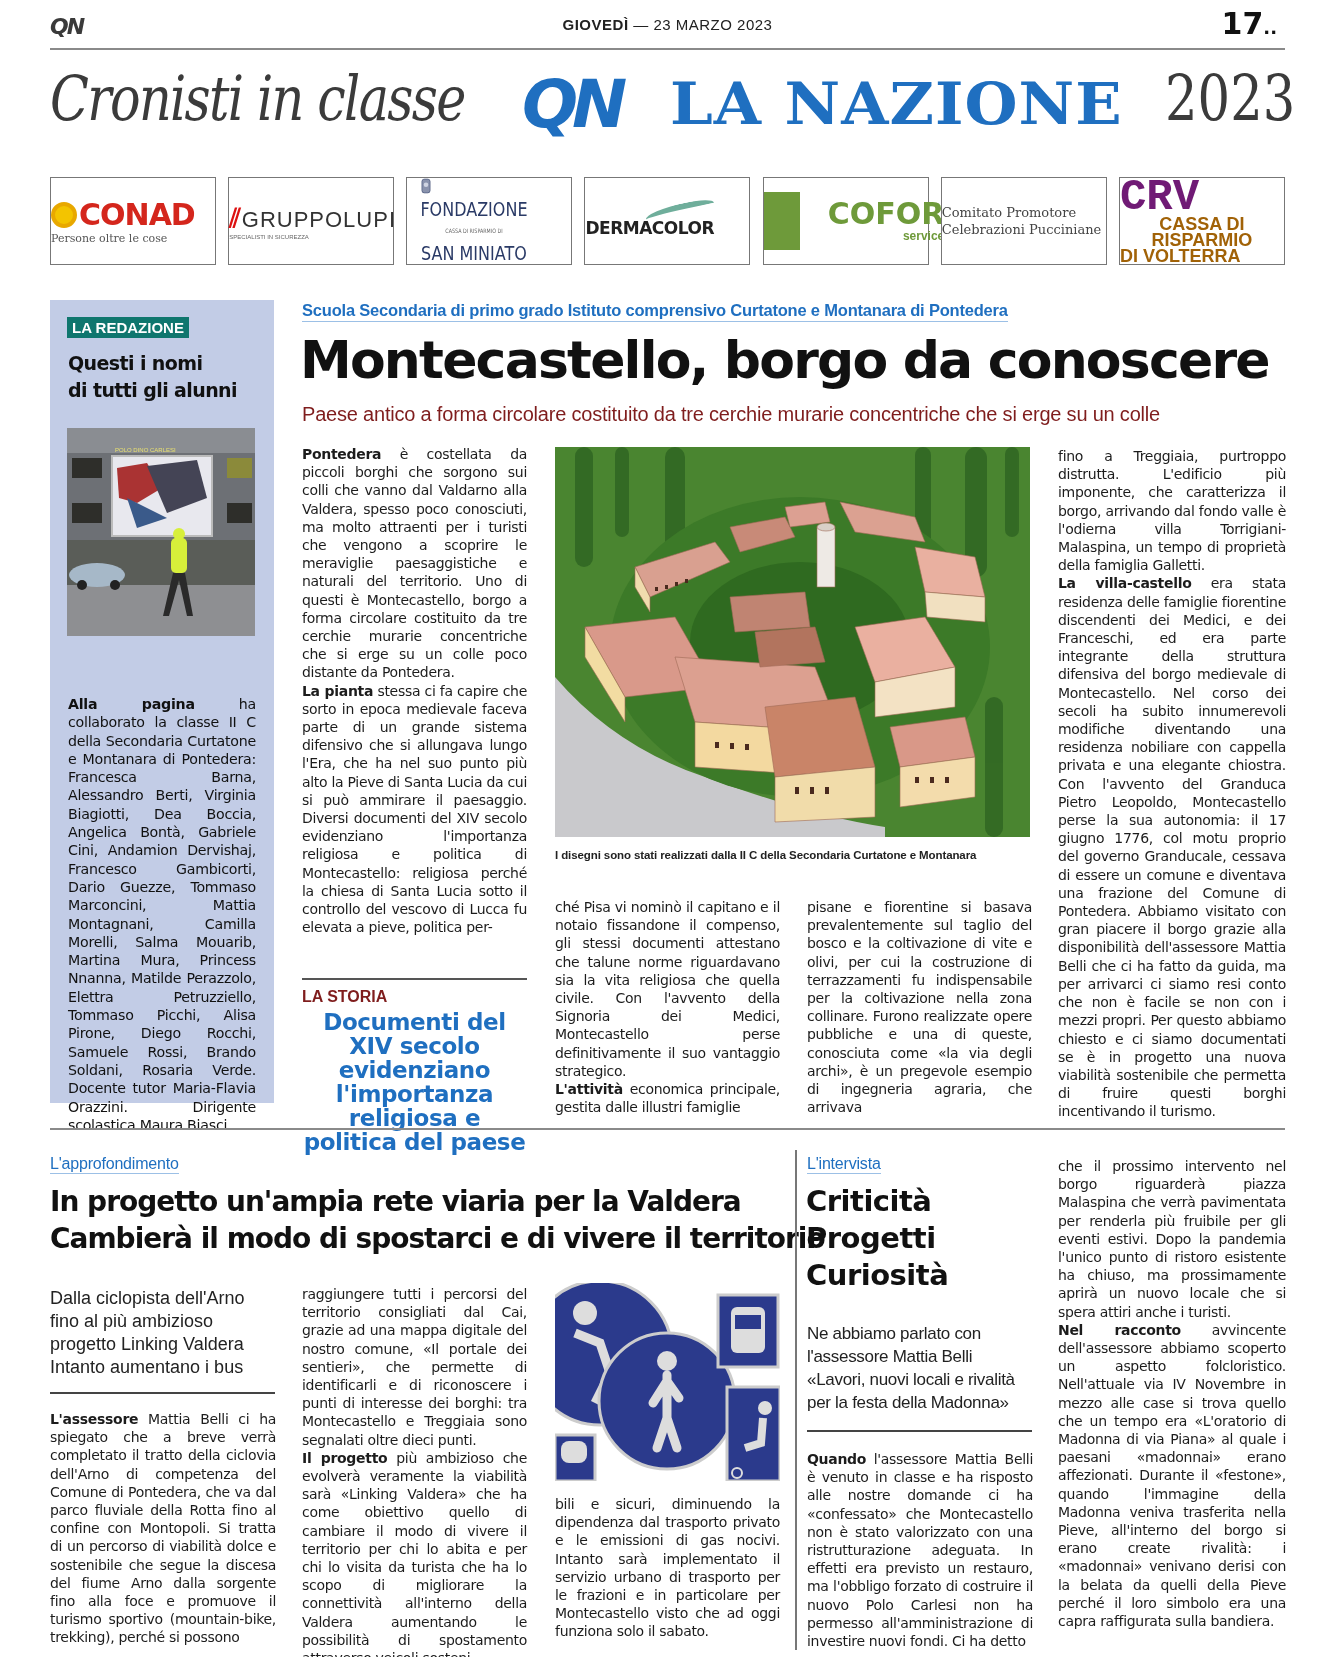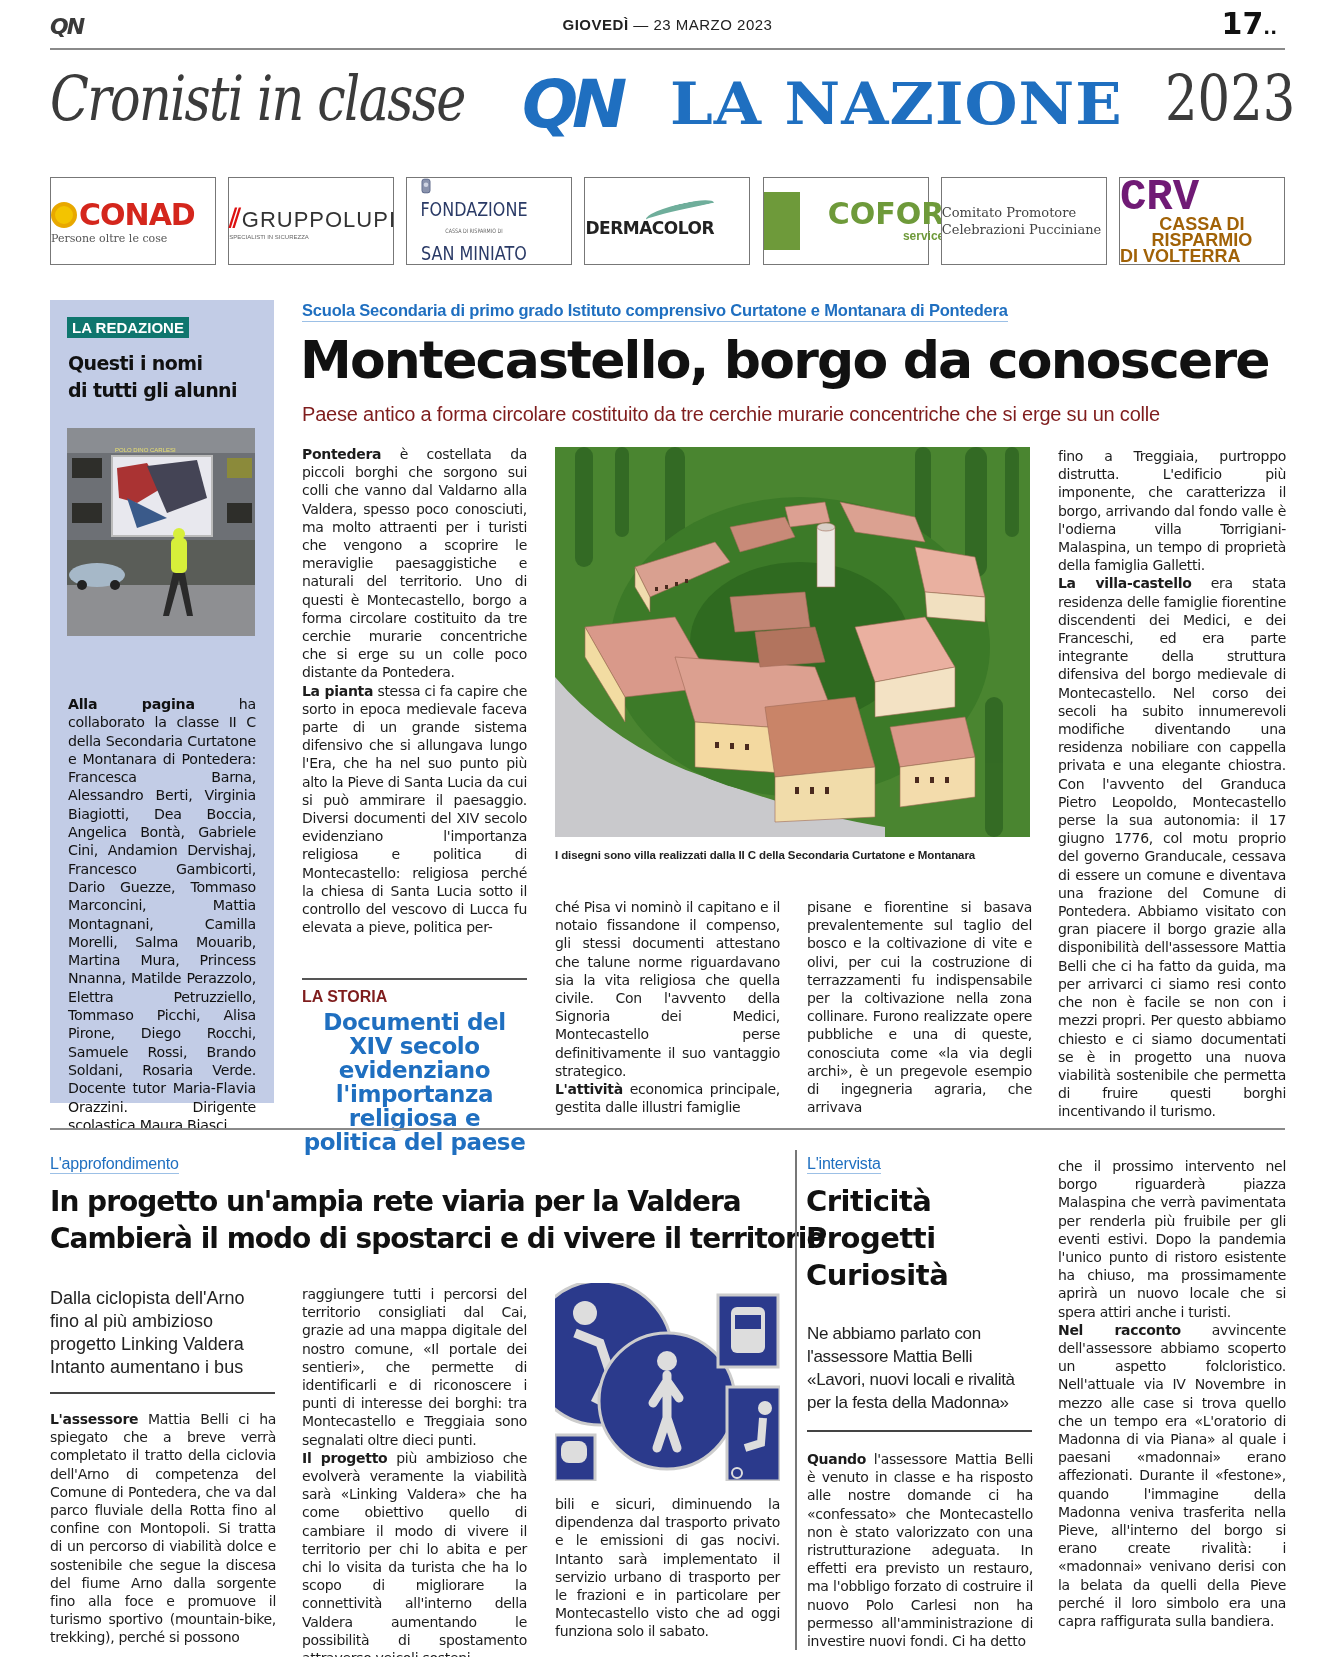--- a/index.html
+++ b/index.html
@@ -250,21 +250,21 @@
         <rect x="190" y="297" width="4" height="6"></rect>
       <rect x="240" y="340" width="4" height="7"></rect>
         <rect x="255" y="340" width="4" height="7"></rect>
         <rect x="270" y="340" width="4" height="7"></rect>
       <rect x="360" y="330" width="4" height="6"></rect>
         <rect x="375" y="330" width="4" height="6"></rect>
         <rect x="390" y="330" width="4" height="6"></rect>
     </g>
   </svg>
 </div>
-<div class="abs caption">I disegni sono villa realizzati dalla II C della Secondaria Curtatone e Montanara</div>
+<div class="abs caption">I disegni sono stati realizzati dalla II C della Secondaria Curtatone e Montanara</div>
 
 <div class="abs col c2">
   <p><span>ché Pisa vi nominò il capitano e il notaio fissandone il compenso, gli stessi documenti attestano che talune norme riguardavano sia la vita religiosa che quella civile. Con l'avvento della Signoria dei Medici, Montecastello perse definitivamente il suo vantaggio strategico.</span></p>
   <p><b>L'attività</b><span> economica principale, gestita dalle illustri famiglie</span></p>
 </div>
 <div class="abs col c3">
   <p><span>pisane e fiorentine si basava prevalentemente sul taglio del bosco e la coltivazione di vite e olivi, per cui la costruzione di terrazzamenti fu indispensabile per la coltivazione nella zona collinare. Furono realizzate opere pubbliche e una di queste, conosciuta come «la via degli archi», è un pregevole esempio di ingegneria agraria, che arrivava</span></p>
 </div>
 <div class="abs col c4">
   <p><span>fino a Treggiaia, purtroppo distrutta. L'edificio più imponente, che caratterizza il borgo, arrivando dal fondo valle è l'odierna villa Torrigiani-Malaspina, un tempo di proprietà della famiglia Galletti.</span></p>

